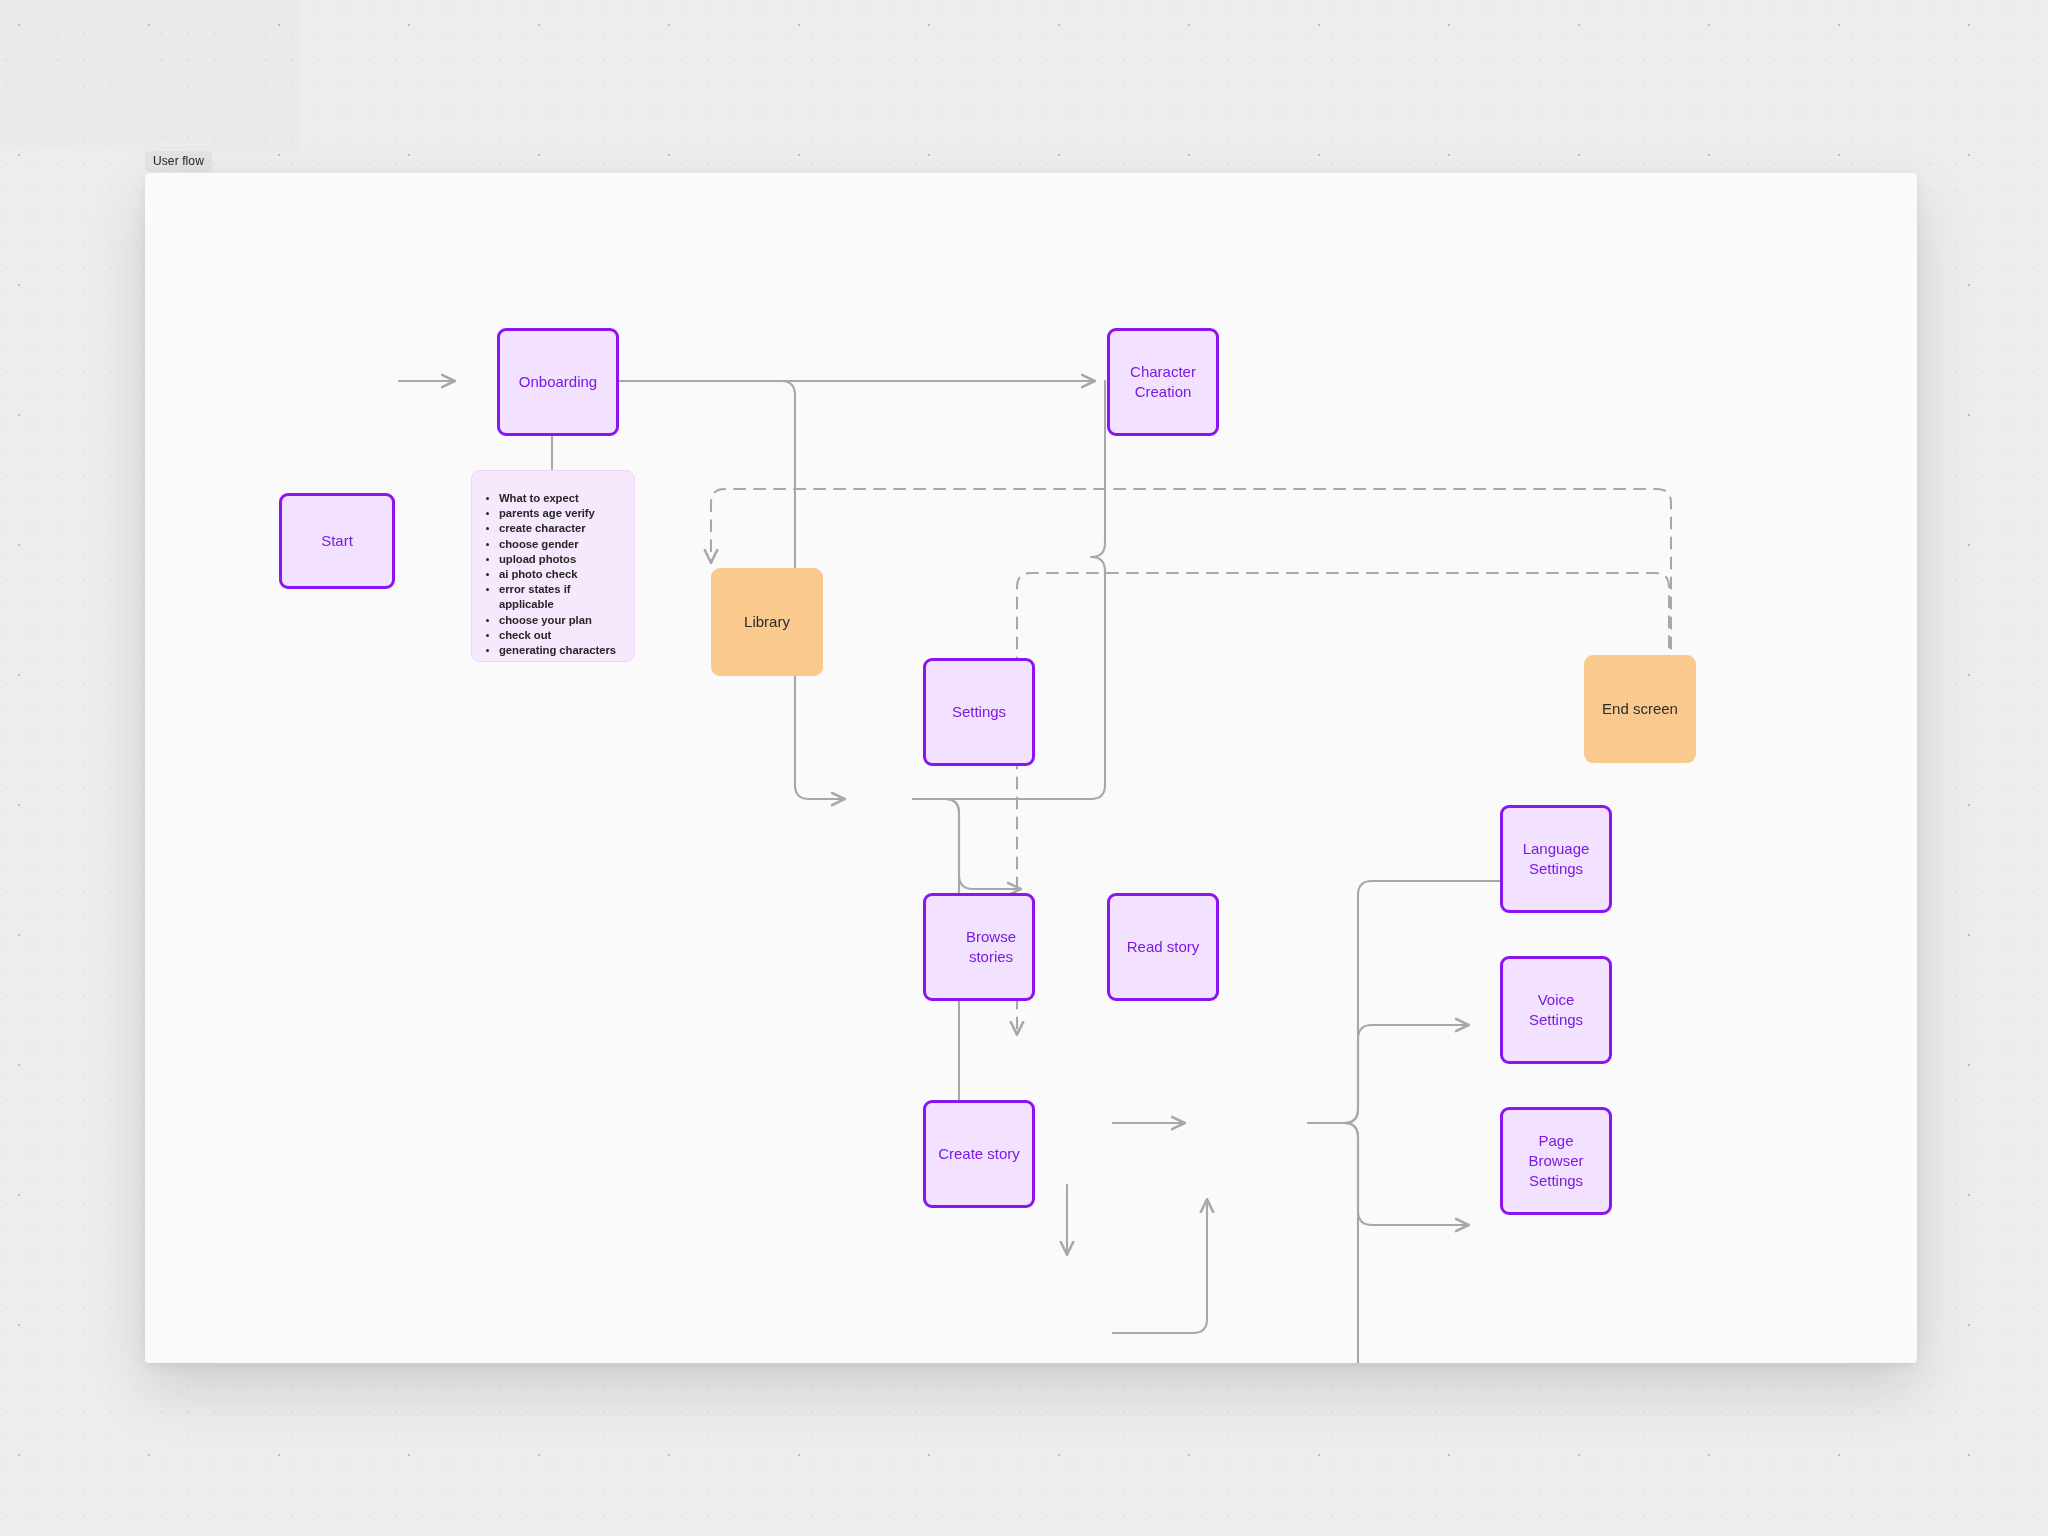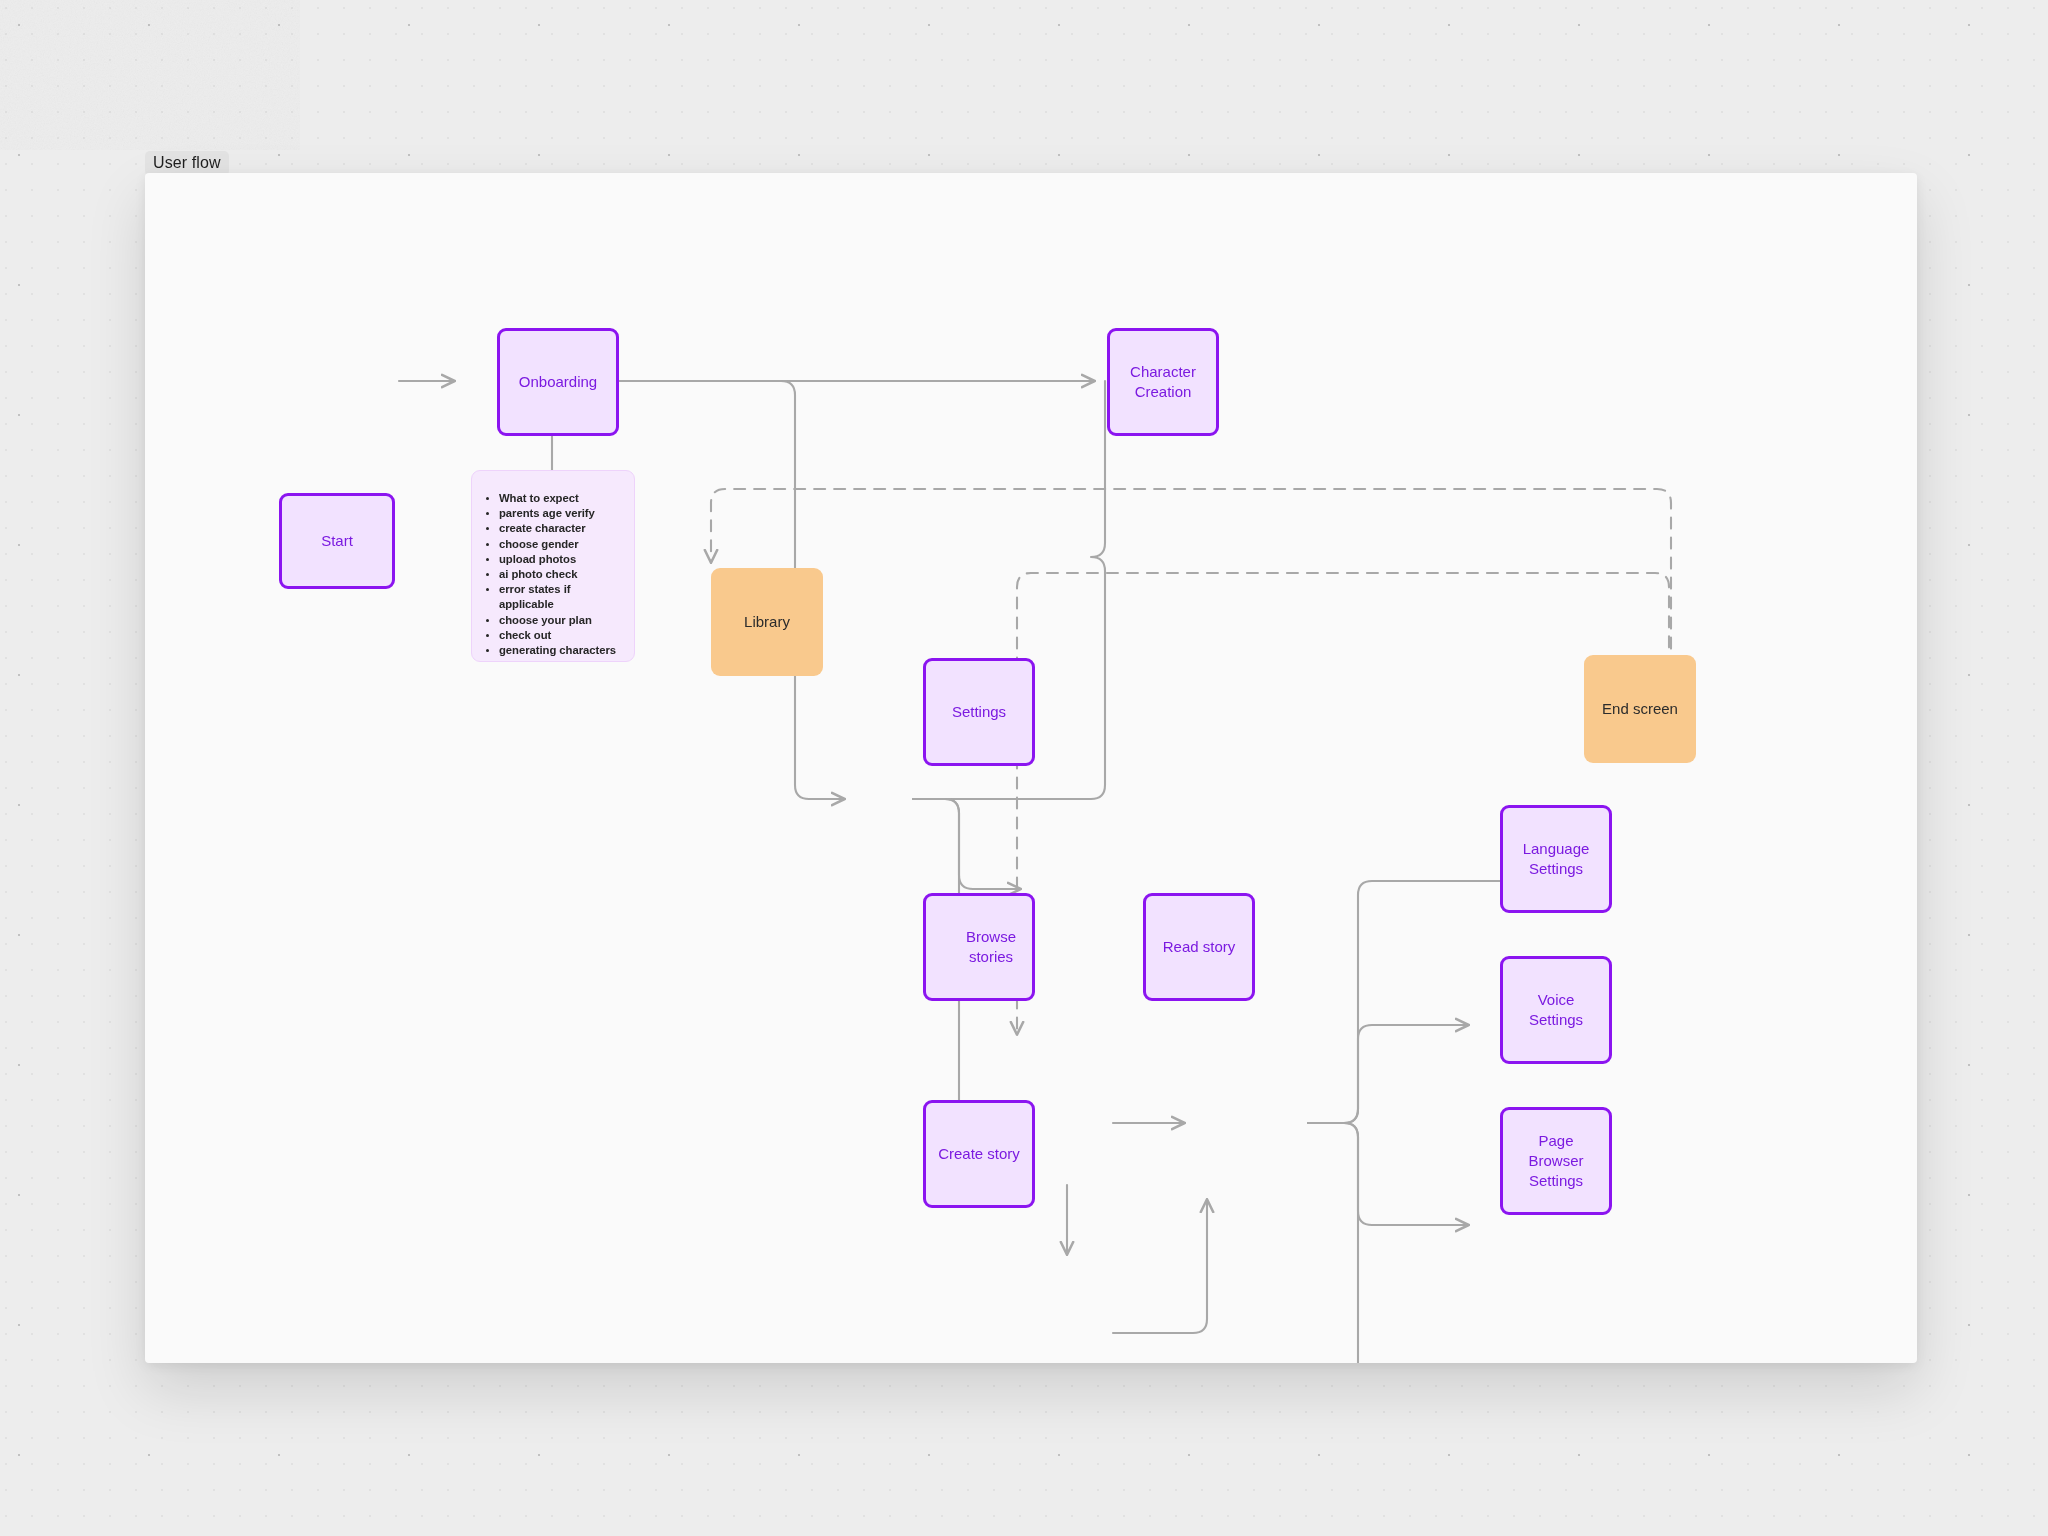--- a/index.html
+++ b/index.html
@@ -16,21 +16,21 @@
       radial-gradient(circle at 1px 1px, rgba(0,0,0,.18) 1.1px, transparent 1.3px),
       radial-gradient(circle at 1px 1px, rgba(0,0,0,.05) 1px, transparent 1.2px);
     background-size:130px 130px, 26px 26px;
     background-position:18px 24px, 5px 7px;
   }
   #grain{position:absolute;inset:0;opacity:.55;mix-blend-mode:multiply;}
 
   
   #frame-label{
     position:absolute;left:145px;top:151px;
-    font-size:16px;color:#1f1f1f;letter-spacing:.1px;
+    font-size:12px;color:#1f1f1f;letter-spacing:.1px;
     background:#e3e3e3;border-radius:5px;padding:3px 8px 4px;
     white-space:nowrap;
   }
   #frame{
     position:absolute;left:145px;top:173px;width:1772px;height:1190px;
     background:#fafafa;border-radius:4px;
     box-shadow:0 26px 60px rgba(0,0,0,.13), 0 3px 12px rgba(0,0,0,.07);
   }
 
   #edges{position:absolute;left:145px;top:173px;width:1772px;height:1190px;pointer-events:none;}
@@ -142,21 +142,21 @@
 </div>
 
 <div class="node purple" style="left:923px;top:893px;width:112px;height:108px;padding-left:24px;">
   <span class="node-label">Browse stories</span>
 </div>
 
 <div class="node purple" style="left:923px;top:1100px;width:112px;height:108px;">
   <span class="node-label">Create story</span>
 </div>
 
-<div class="node purple" style="left:1107px;top:893px;width:112px;height:108px;margin-left:36px;">
+<div class="node purple" style="left:1107px;top:893px;width:112px;height:108px;">
   <span class="node-label">Read story</span>
 </div>
 
 <div class="node orange" style="left:1584px;top:655px;width:112px;height:108px;">
   <span class="node-label">End screen</span>
 </div>
 
 <div class="node purple" style="left:1500px;top:805px;width:112px;height:108px;">
   <span class="node-label">Language Settings</span>
 </div>

